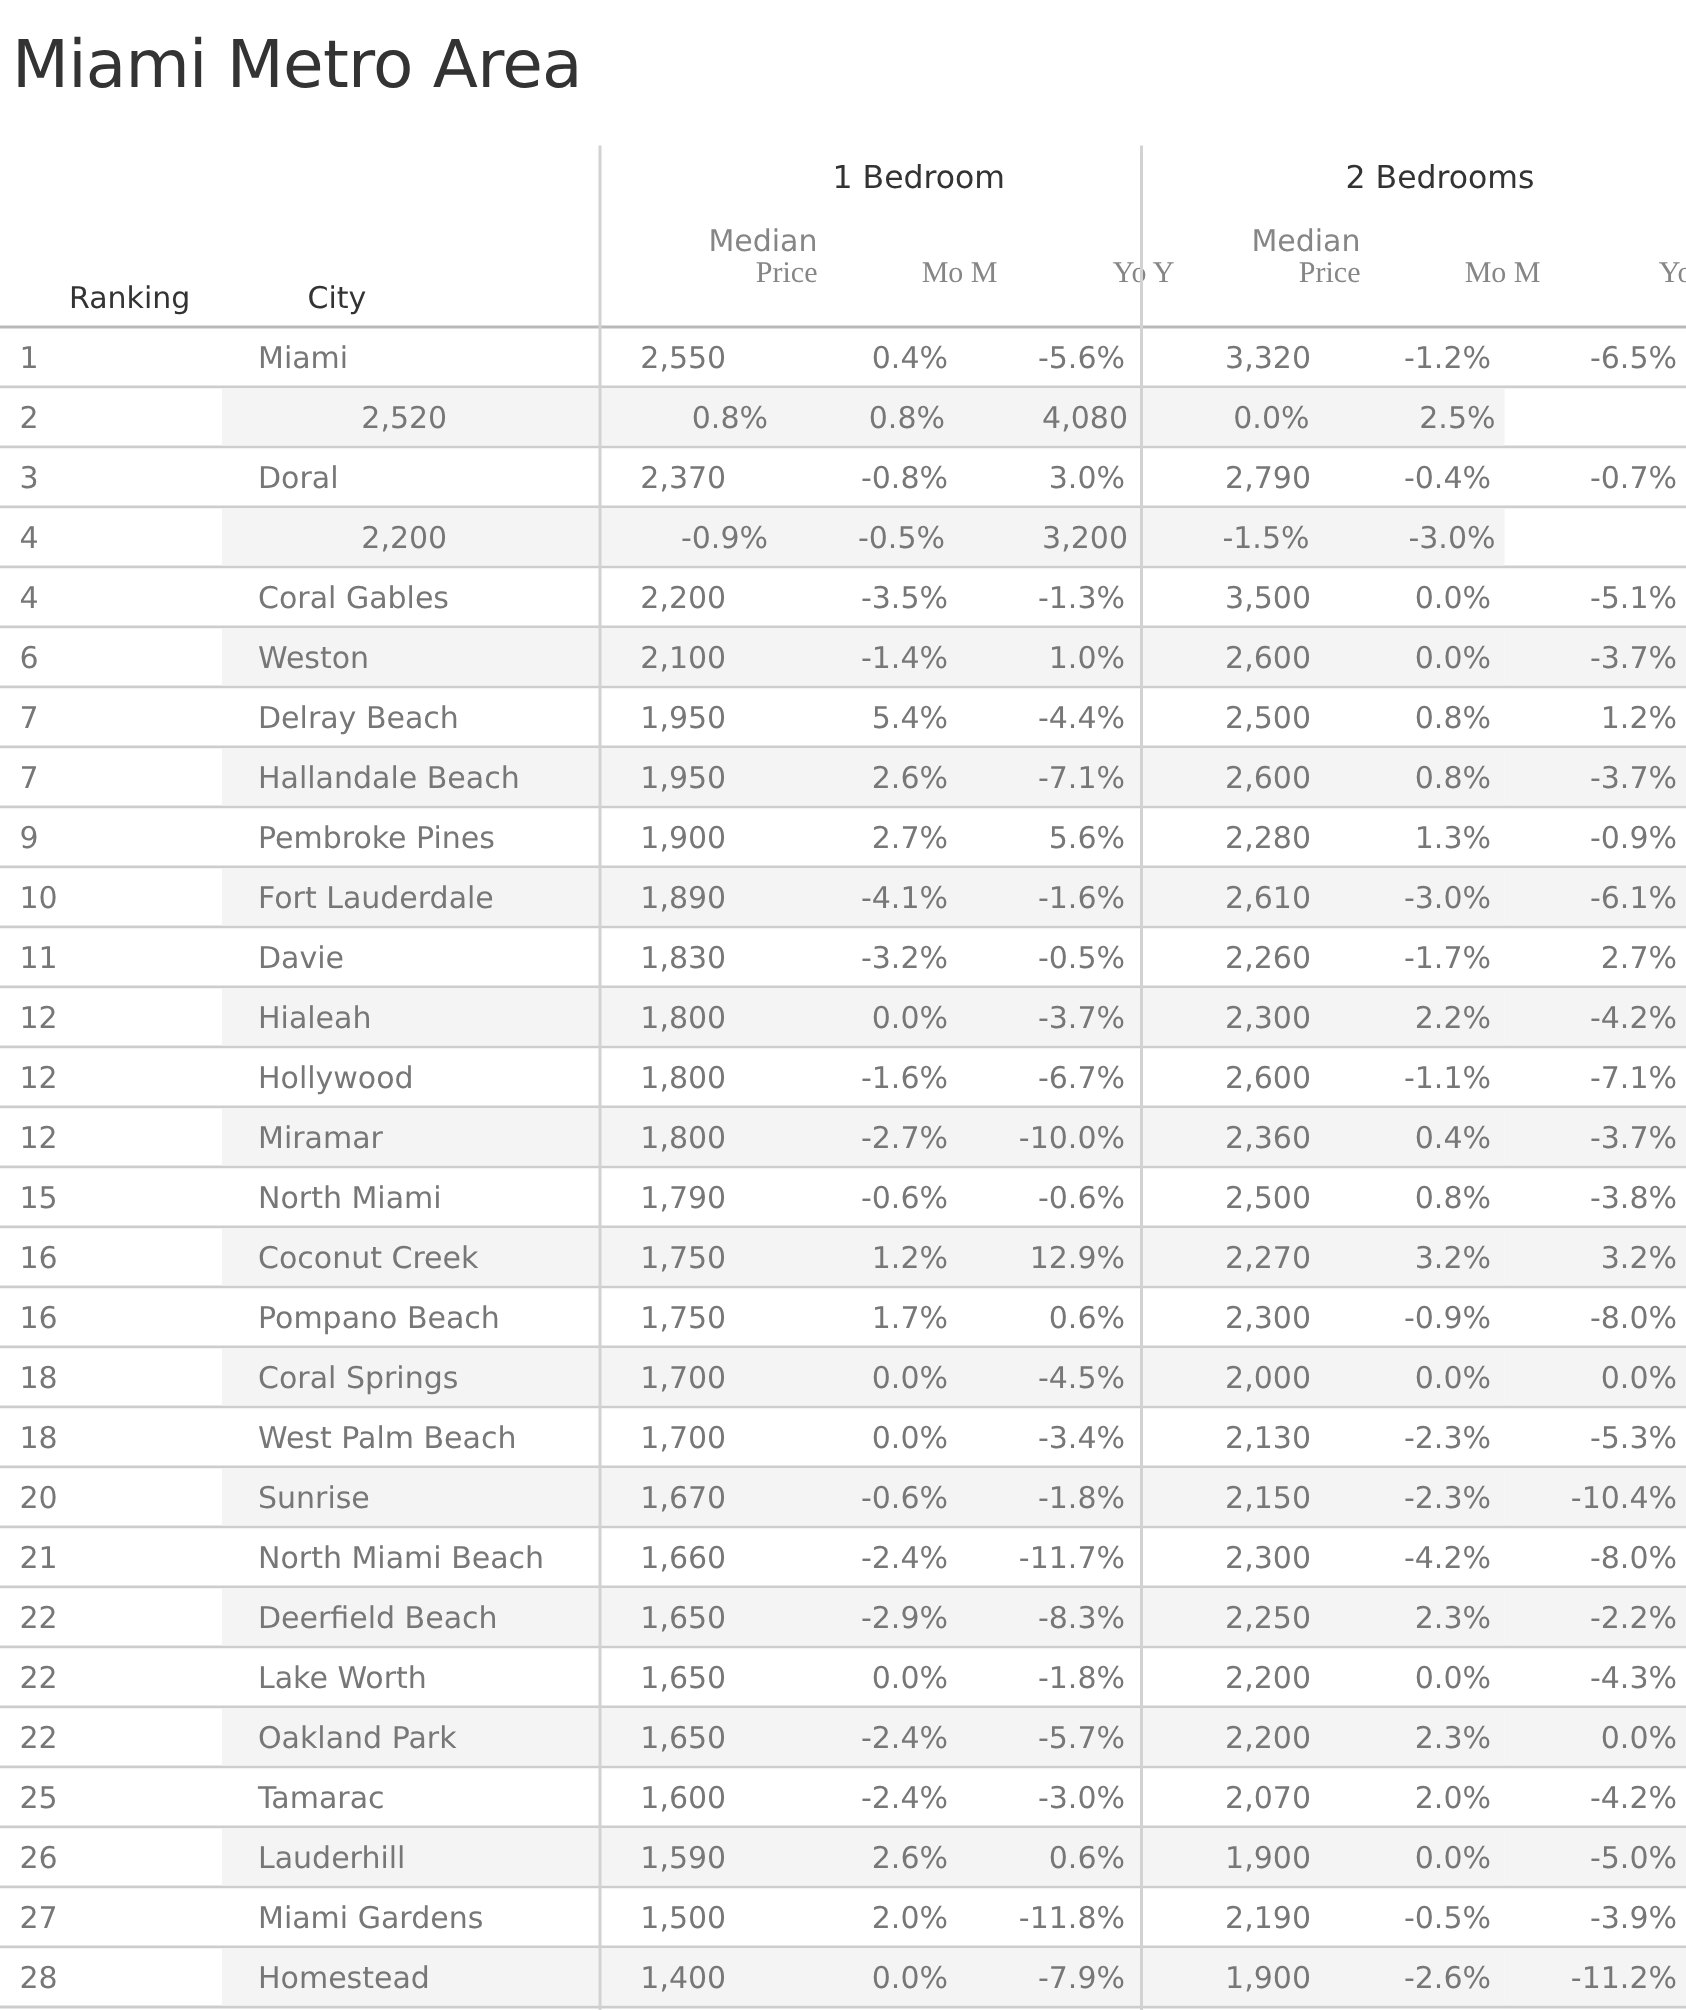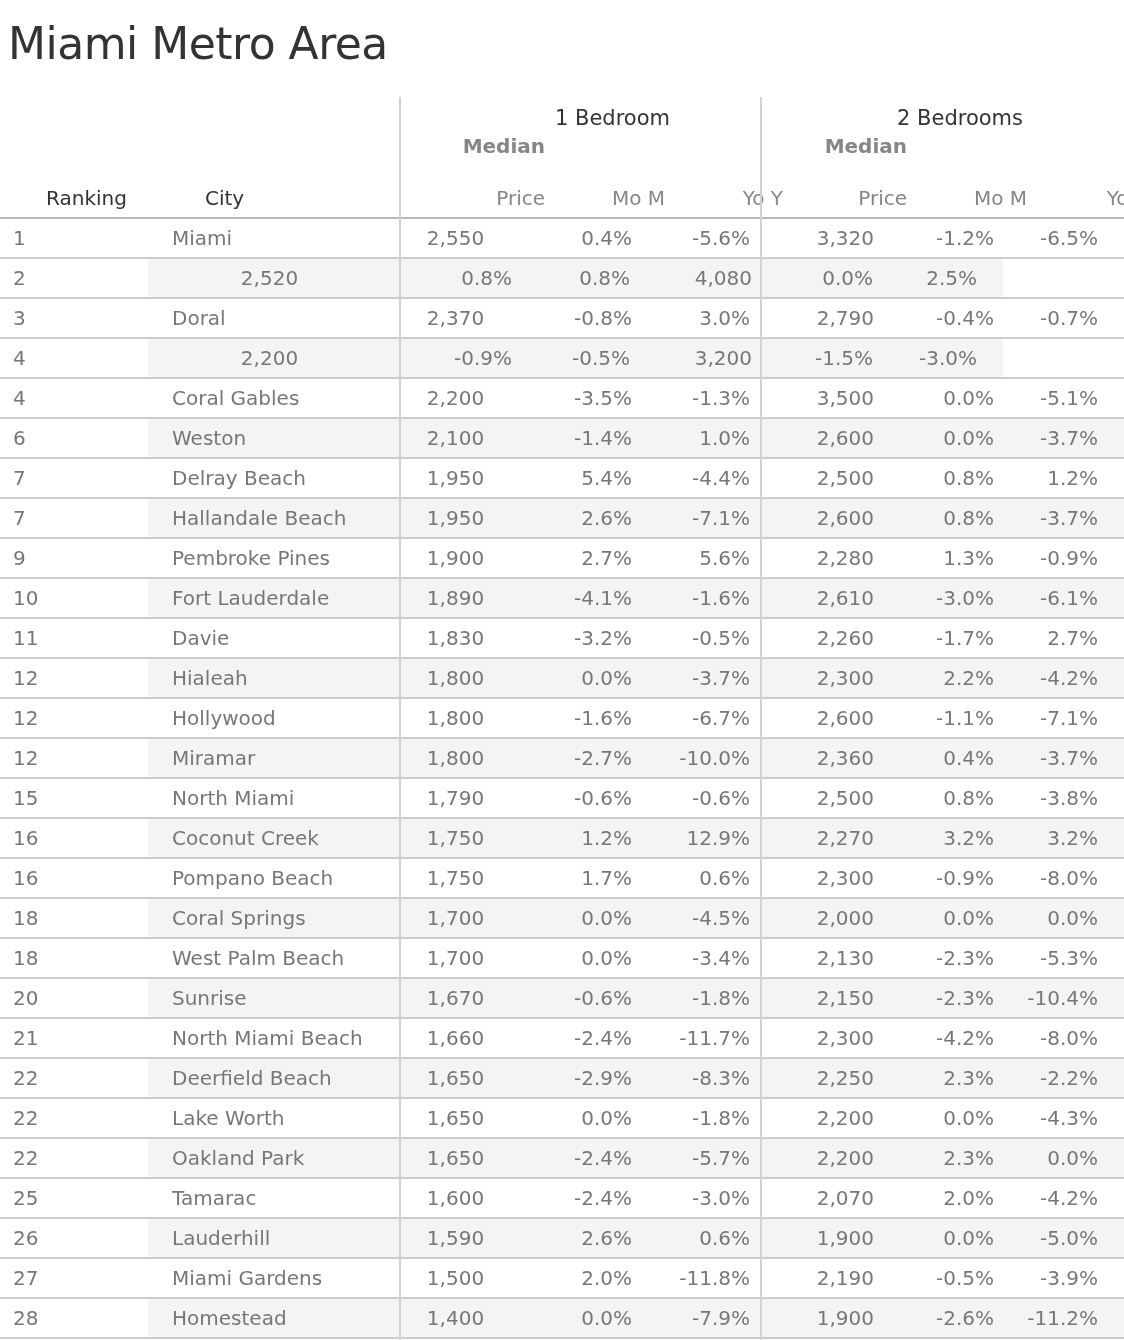--- a/index.html
+++ b/index.html
@@ -52,22 +52,22 @@
   }
   .group-label {
     color: var(--header-text);
     font-size: 21px;
     text-align: center;
     top: 8px;
   }
   .g1 { left: 399px; width: 361px; }
   .g2 { left: 761px; width: 332px; }
   .sub { color: var(--subheader-text); text-align: right; }
-  .line1 { top: 36px; font-weight: bold; }
-  .line2 { top: 88px; }
+  .line1 { top: 50px; }
+  .line2 { top: 72px; font-family: Liberation Serif, serif; }
   .h-median1, .h-price1 { left: 399px; width: 113px; }
   .h-mom1   { left: 500px; width: 132px; }
   .h-yoy1   { left: 620px; width: 130px; }
   .h-median2, .h-price2 { left: 761px; width: 113px; }
   .h-mom2   { left: 860px; width: 134px; }
   .h-yoy2   { left: 980px; width: 134px; }
   .h-ranking { left: 13px;  top: 88px; color: var(--header-text); }
   .h-city    { left: 172px; top: 88px; color: var(--header-text); }
 
   .header-border {
@@ -105,21 +105,21 @@
   }
   .row.striped .cell:not(.rank) { background: var(--stripe); }
   .cell.rank { padding-left: 13px; }
   .cell.city { padding-left: 24px; }
   .cell.num  { text-align: right; }
   .cell.c-p1 { padding-right: 8px; text-align: center; }
   .cell.c-m1 { padding-right: 8px; }
   .cell.c-y1 { padding-right: 10px; }
   .cell.c-p2 { padding-right: 8px; }
   .cell.c-m2 { padding-right: 9px; }
-  .cell.c-y2 { padding-right: 26px; }
+  .cell.c-y2 { padding-right: 6px; }
 </style>
 </head>
 <body>
 
 <div class="viz">
 
   <h1 class="title">Miami Metro Area</h1>
 
   <div class="header">
     <div class="hlabel group-label g1">1 Bedroom</div>

